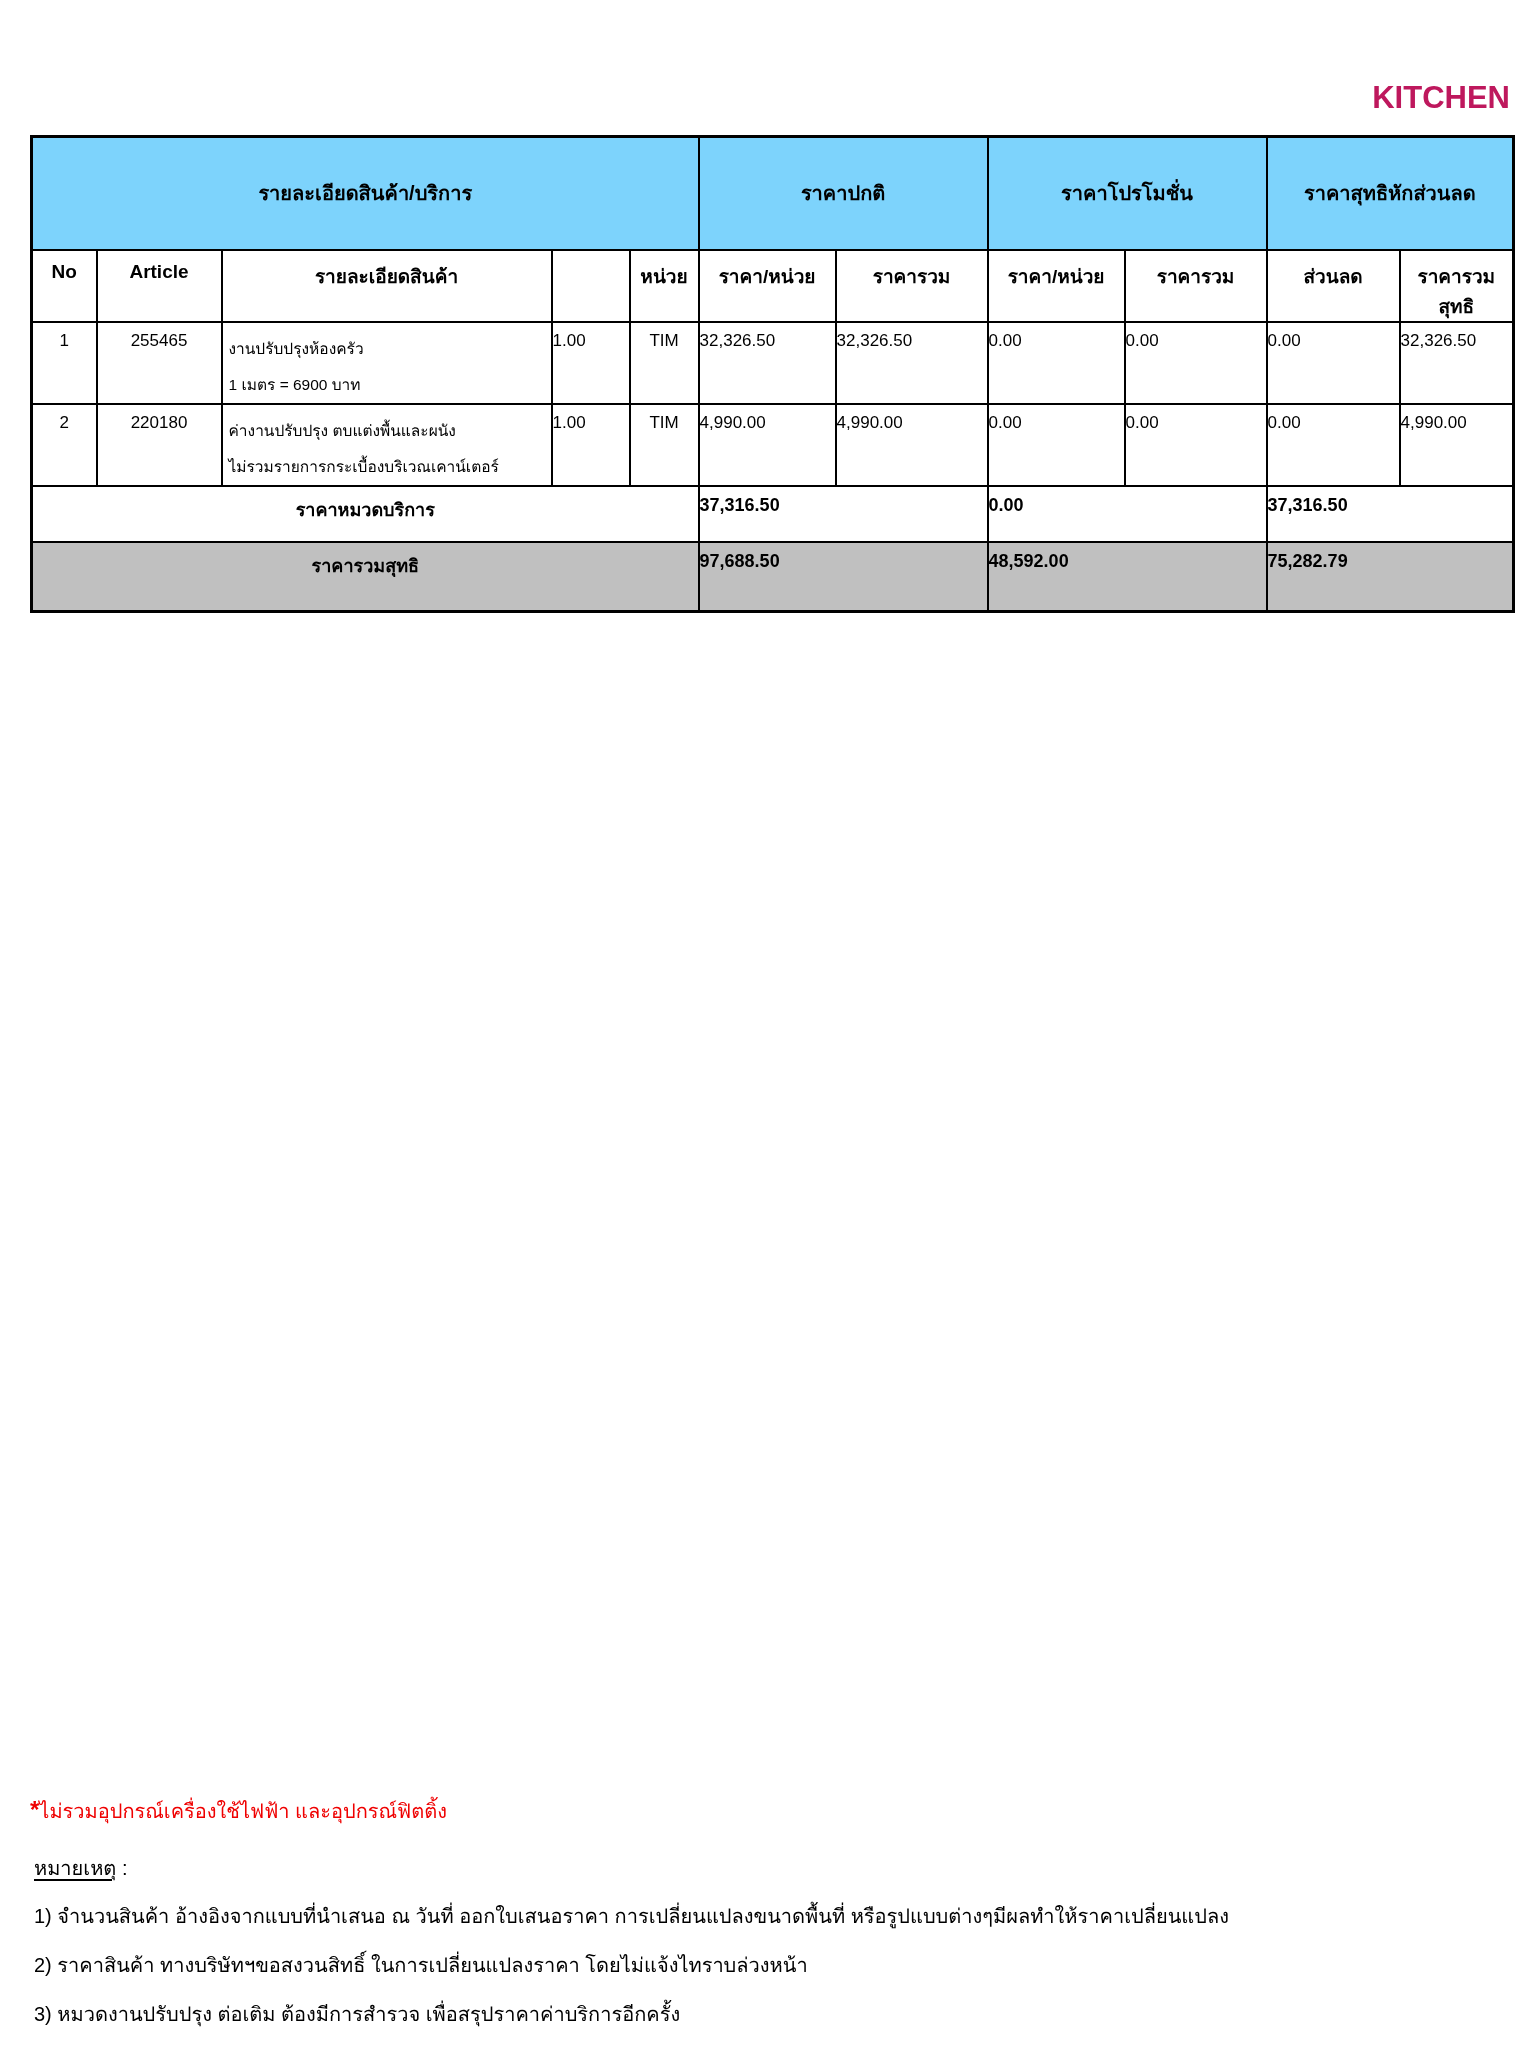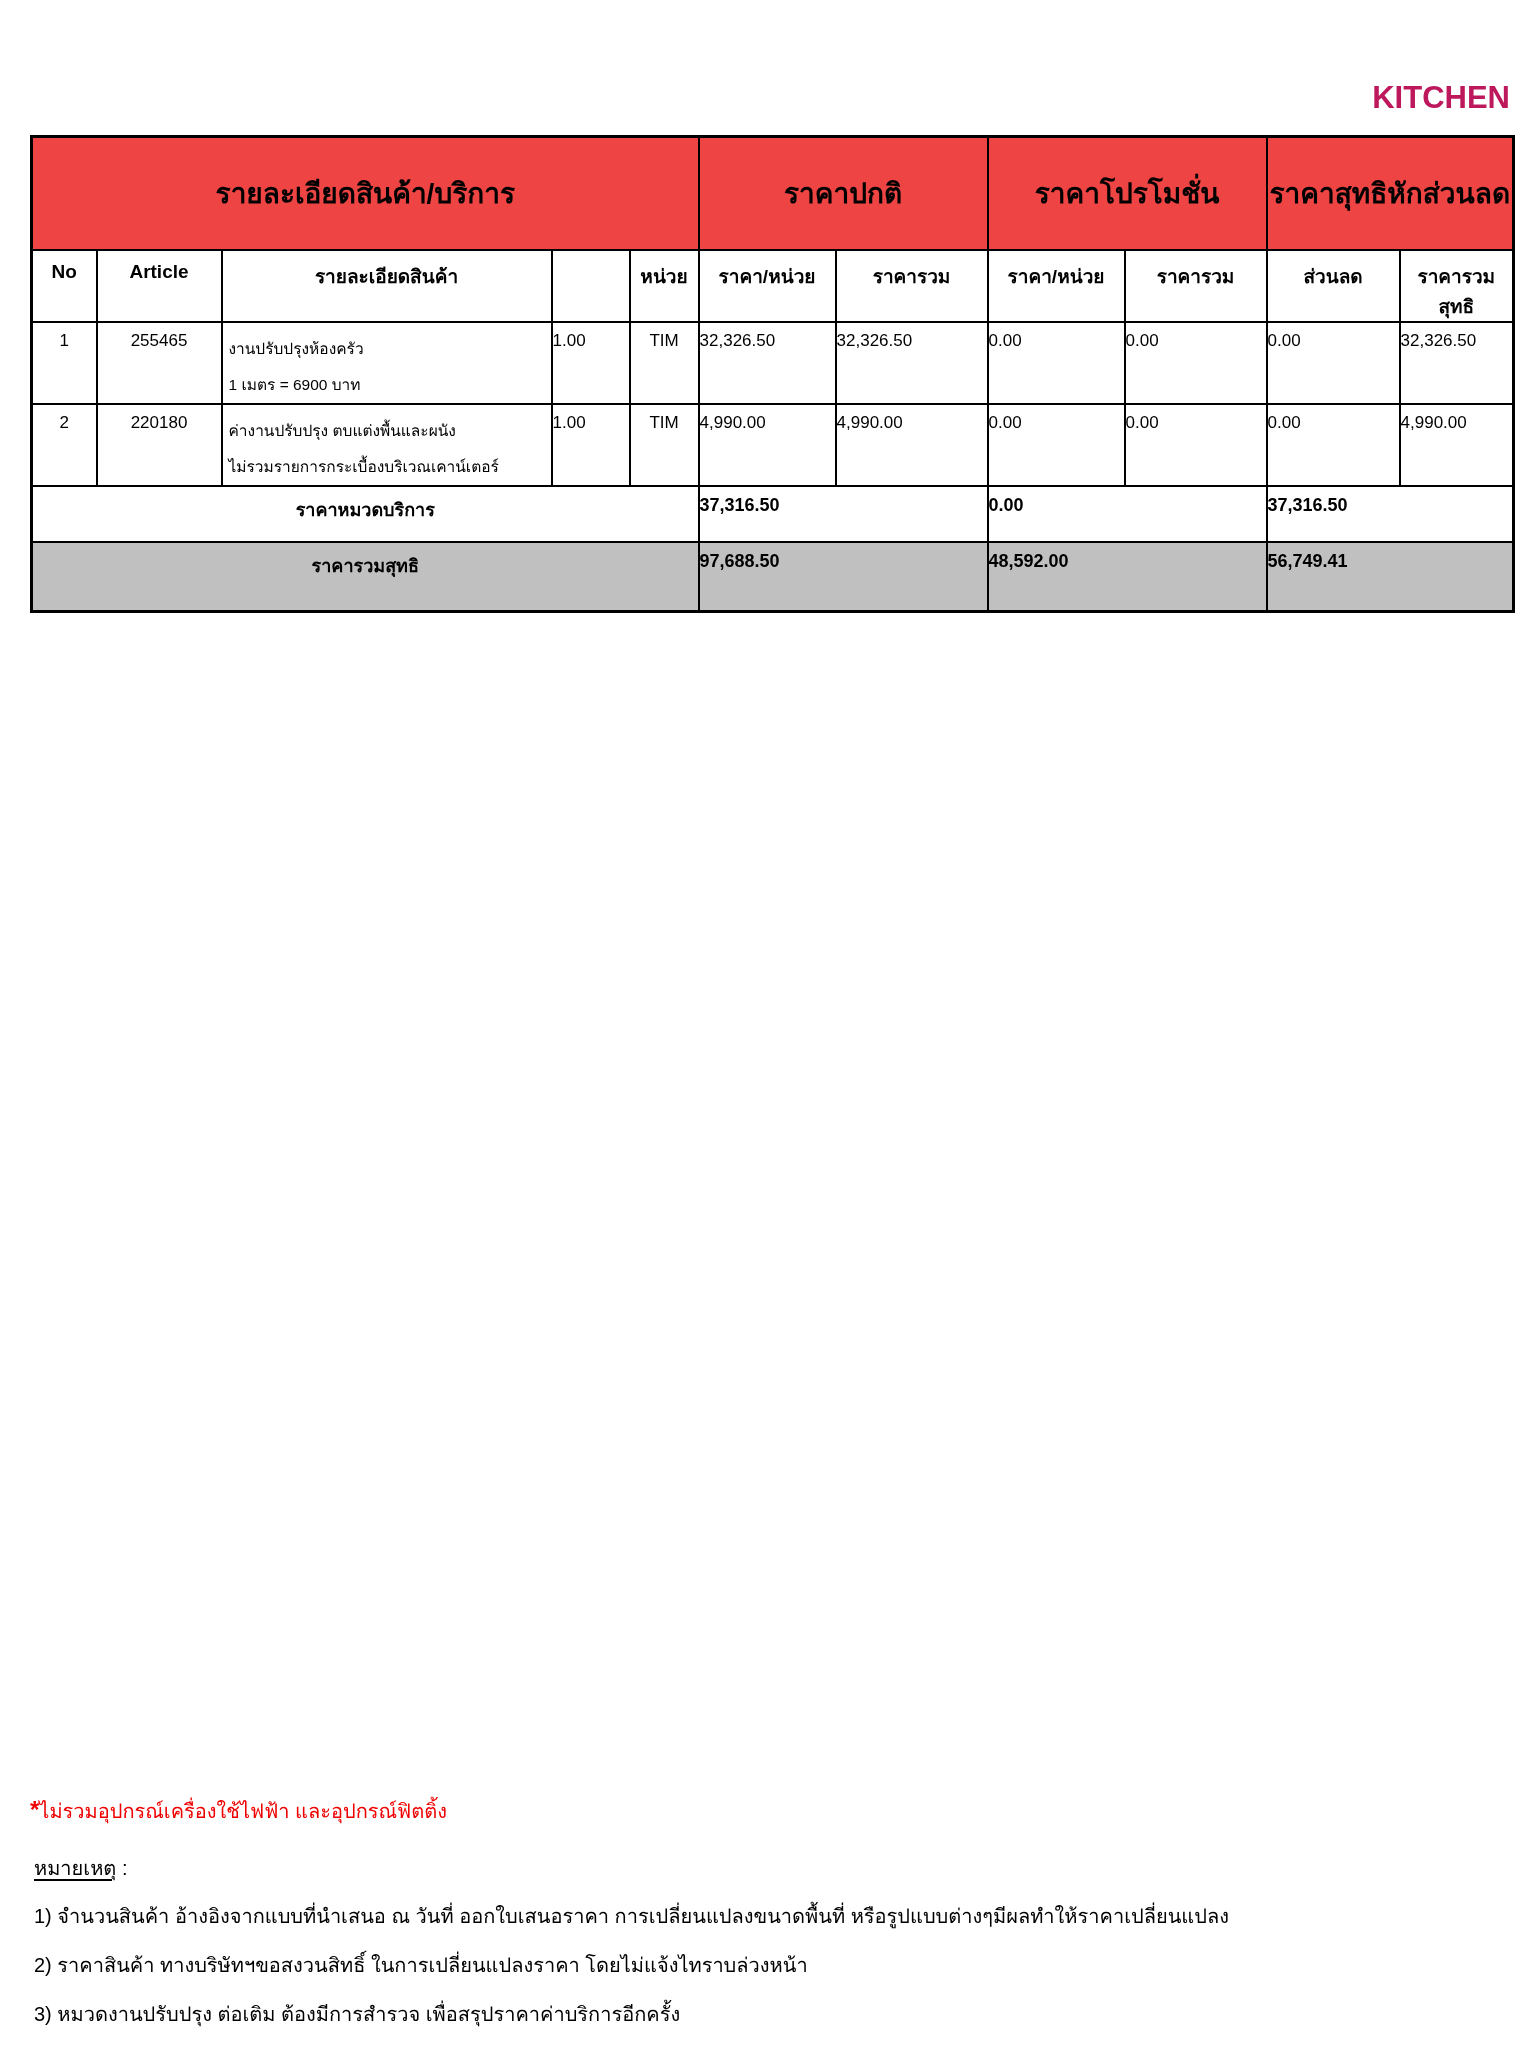--- a/index.html
+++ b/index.html
@@ -19,22 +19,22 @@
   table.quote {
     position:absolute; left:30px; top:135px; width:1482px;
     border-collapse:collapse; table-layout:fixed;
     border:3px solid #000;
   }
   table.quote th, table.quote td {
     border:2px solid #000;
     overflow:hidden;
   }
   .group-header th {
-    height:113px; background:#ef4444;
-    font-size:28px; font-weight:700;
+    height:113px; background:#7dd3fc;
+    font-size:20px; font-weight:700;
     text-align:center; vertical-align:middle;
     border-bottom:3px solid #000;
   }
   .sub-header th {
     height:68px; background:#ffffff;
     font-size:19px; font-weight:700;
     text-align:center; vertical-align:top; padding-top:10px;
   }
   .item-row td {
     height:80px; vertical-align:top; padding-top:8px;
@@ -148,21 +148,21 @@
         <td colspan="5" class="summary-label">ราคาหมวดบริการ</td>
         <td colspan="2" class="c-num">37,316.50</td>
         <td colspan="2" class="c-num">0.00</td>
         <td colspan="2" class="c-num">37,316.50</td>
       </tr>
 
       <tr class="summary-row grand-row">
         <td colspan="5" class="summary-label">ราคารวมสุทธิ</td>
         <td colspan="2" class="c-num">97,688.50</td>
         <td colspan="2" class="c-num">48,592.00</td>
-        <td colspan="2" class="c-num">56,749.41</td>
+        <td colspan="2" class="c-num">75,282.79</td>
       </tr>
     </tbody>
   </table>
 
   <div class="footer-exclusion">
     <span class="star">*</span><span>ไม่รวมอุปกรณ์เครื่องใช้ไฟฟ้า และอุปกรณ์ฟิตติ้ง</span>
   </div>
 
   <div class="remarks-line">
     <span class="remarks-word">หมายเหตุ</span><span> :</span>

